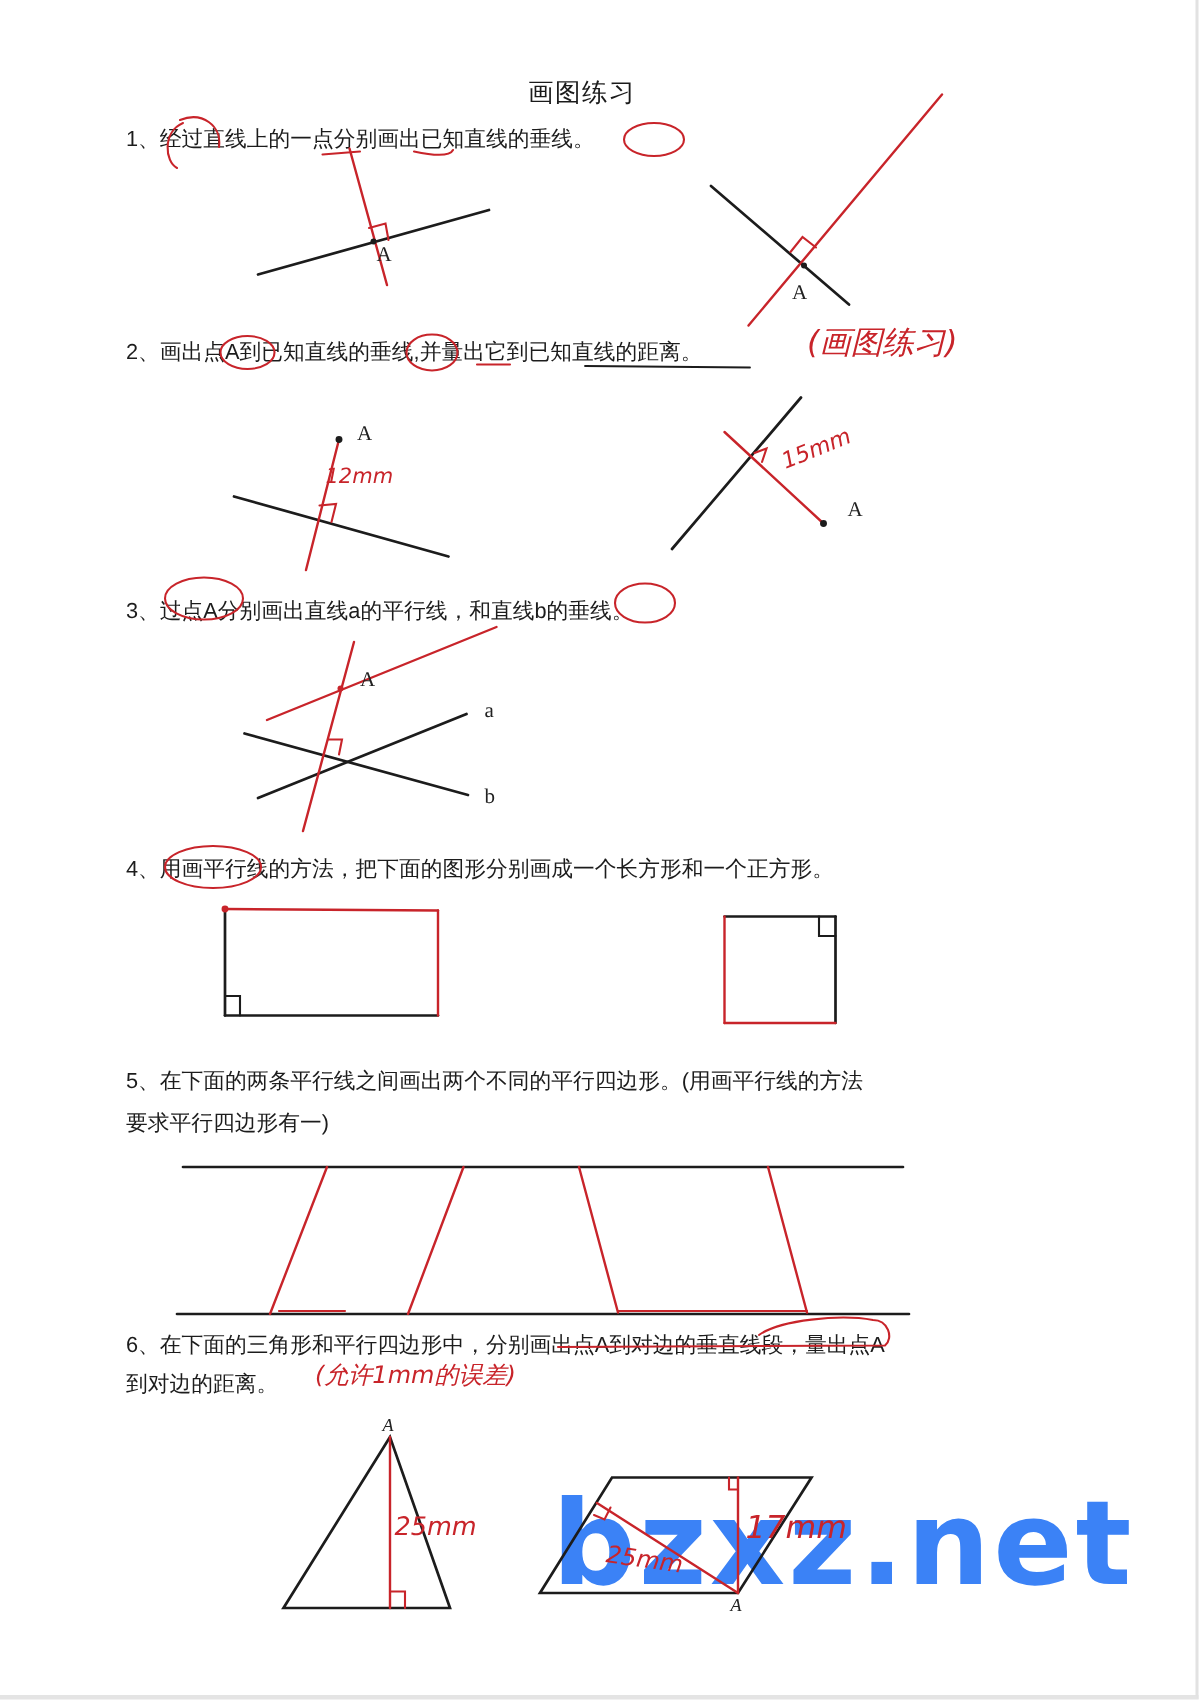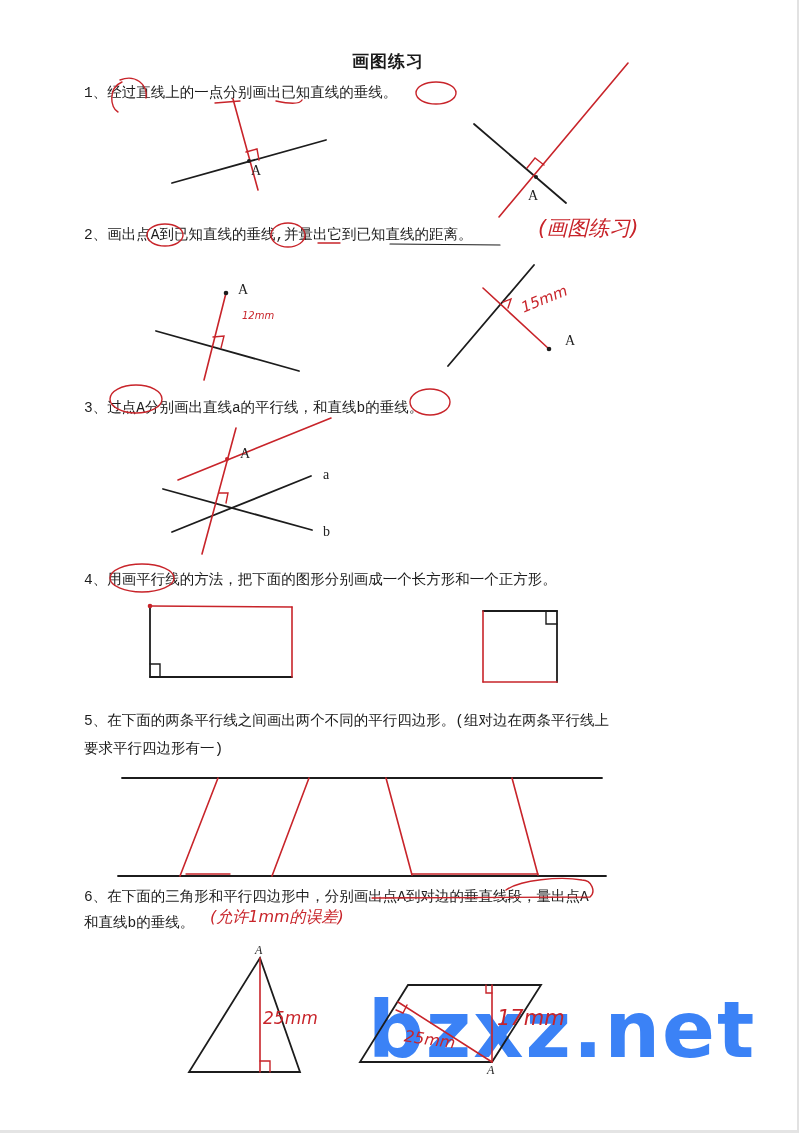--- a/index.html
+++ b/index.html
@@ -1,22 +1,22 @@
 <!DOCTYPE html>
 <html><head>
 <meta charset="utf-8">
 <style>
   html, body { margin: 0; padding: 0; background: #ffffff; }
   body { width: 800px; height: 1134px; position: relative; overflow: hidden;
          font-family: "DejaVu Serif", "Liberation Serif", serif; color: #1a1a1a; }
   .page { position: absolute; left: 0; top: 0; width: 797px; height: 1130px;
           background: #fff; border-right: 2px solid #e2e2e2; border-bottom: 3px solid #e4e4e4; }
-  .title { position: absolute; left: 352px; top: 50px; font-size: 17px; font-weight: bold;
+  .title { position: absolute; left: 352px; top: 50px; font-size: 17px; font-weight: normal;
            font-family: "DejaVu Sans", sans-serif; letter-spacing: 1px; }
-  .q { position: absolute; left: 84px; font-size: 14.5px; font-family: Liberation Mono, monospace;
+  .q { position: absolute; left: 84px; font-size: 14.5px; font-family: Liberation Sans, sans-serif;
        line-height: 26px; white-space: nowrap; color: #1c1c1c; }
   .hand { position: absolute; color: #c8242a; font-family: "DejaVu Sans", sans-serif;
           font-style: italic; white-space: nowrap; }
   svg.draw { position: absolute; left: 0; top: 0; width: 800px; height: 1134px; }
   .lbl { position: absolute; font-family: "Liberation Serif", serif; font-size: 14px; color: #222; }
   .watermark { position: absolute; left: 368px; top: 985px; font-family: "DejaVu Sans", sans-serif;
                font-weight: bold; font-size: 78px; color: #3b82f6; letter-spacing: 2px; }
 </style>
 </head>
 <body>
@@ -38,31 +38,31 @@
 
 <div class="q" style="top:395px">
   <span>3、</span><span>过点A分别画出直线a的平行线，和直线b的垂线。</span>
 </div>
 
 <div class="q" style="top:567px">
   <span>4、</span><span>用画平行线的方法，把下面的图形分别画成一个长方形和一个正方形。</span>
 </div>
 
 <div class="q" style="top:708px">
-  <span>5、</span><span>在下面的两条平行线之间画出两个不同的平行四边形。(组对边在两条平行线上</span>
+  <span>5、</span><span>在下面的两条平行线之间画出两个不同的平行四边形。(用画平行线的方法</span>
 </div>
 <div class="q" style="top:736px">
   <span>要求平行四边形有一)</span>
 </div>
 
 <div class="q" style="top:884px">
   <span>6、</span><span>在下面的三角形和平行四边形中，分别画出点A到对边的垂直线段，量出点A</span>
 </div>
 <div class="q" style="top:910px">
-  <span>和直线b的垂线。</span>
+  <span>到对边的距离。</span>
 </div>
 <div class="hand" style="left:210px;top:907px;font-size:16px">(允许1mm的误差)</div>
 
 <svg class="draw" viewBox="0 0 800 1134">
   <g fill="none" stroke-linecap="round">
 
     <g stroke="#c8242a" stroke-width="1.4">
       <path d="M122 82 C108 88,110 108,118 112 M120 80 C135 74,148 84,146 98"></path>
       <ellipse cx="436" cy="93" rx="20" ry="11"></ellipse>
       <path d="M215 103 L240 101 M276 101 C290 104,300 104,302 100"></path>
@@ -169,17 +169,17 @@
 <div class="lbl" style="left:251px;top:163px">A</div>
 <div class="lbl" style="left:528px;top:188px">A</div>
 <div class="lbl" style="left:238px;top:282px">A</div>
 <div class="lbl" style="left:565px;top:333px">A</div>
 <div class="lbl" style="left:240px;top:446px">A</div>
 <div class="lbl" style="left:323px;top:467px">a</div>
 <div class="lbl" style="left:323px;top:524px">b</div>
 <div class="lbl" style="left:255px;top:943px;font-style:italic;font-size:12px">A</div>
 <div class="lbl" style="left:487px;top:1063px;font-style:italic;font-size:12px">A</div>
 
-<div class="hand" style="left:242px;top:310px;font-size:10px">12mm</div>
+<div class="hand" style="left:217px;top:310px;font-size:14px">12mm</div>
 <div class="hand" style="left:520px;top:290px;font-size:15px;transform:rotate(-22deg)">15mm</div>
 <div class="hand" style="left:263px;top:1008px;font-size:17px">25mm</div>
 <div class="hand" style="left:404px;top:1030px;font-size:16px;transform:rotate(8deg)">25mm</div>
 <div class="hand" style="left:497px;top:1006px;font-size:21px">17mm</div>
 
 </body></html>

